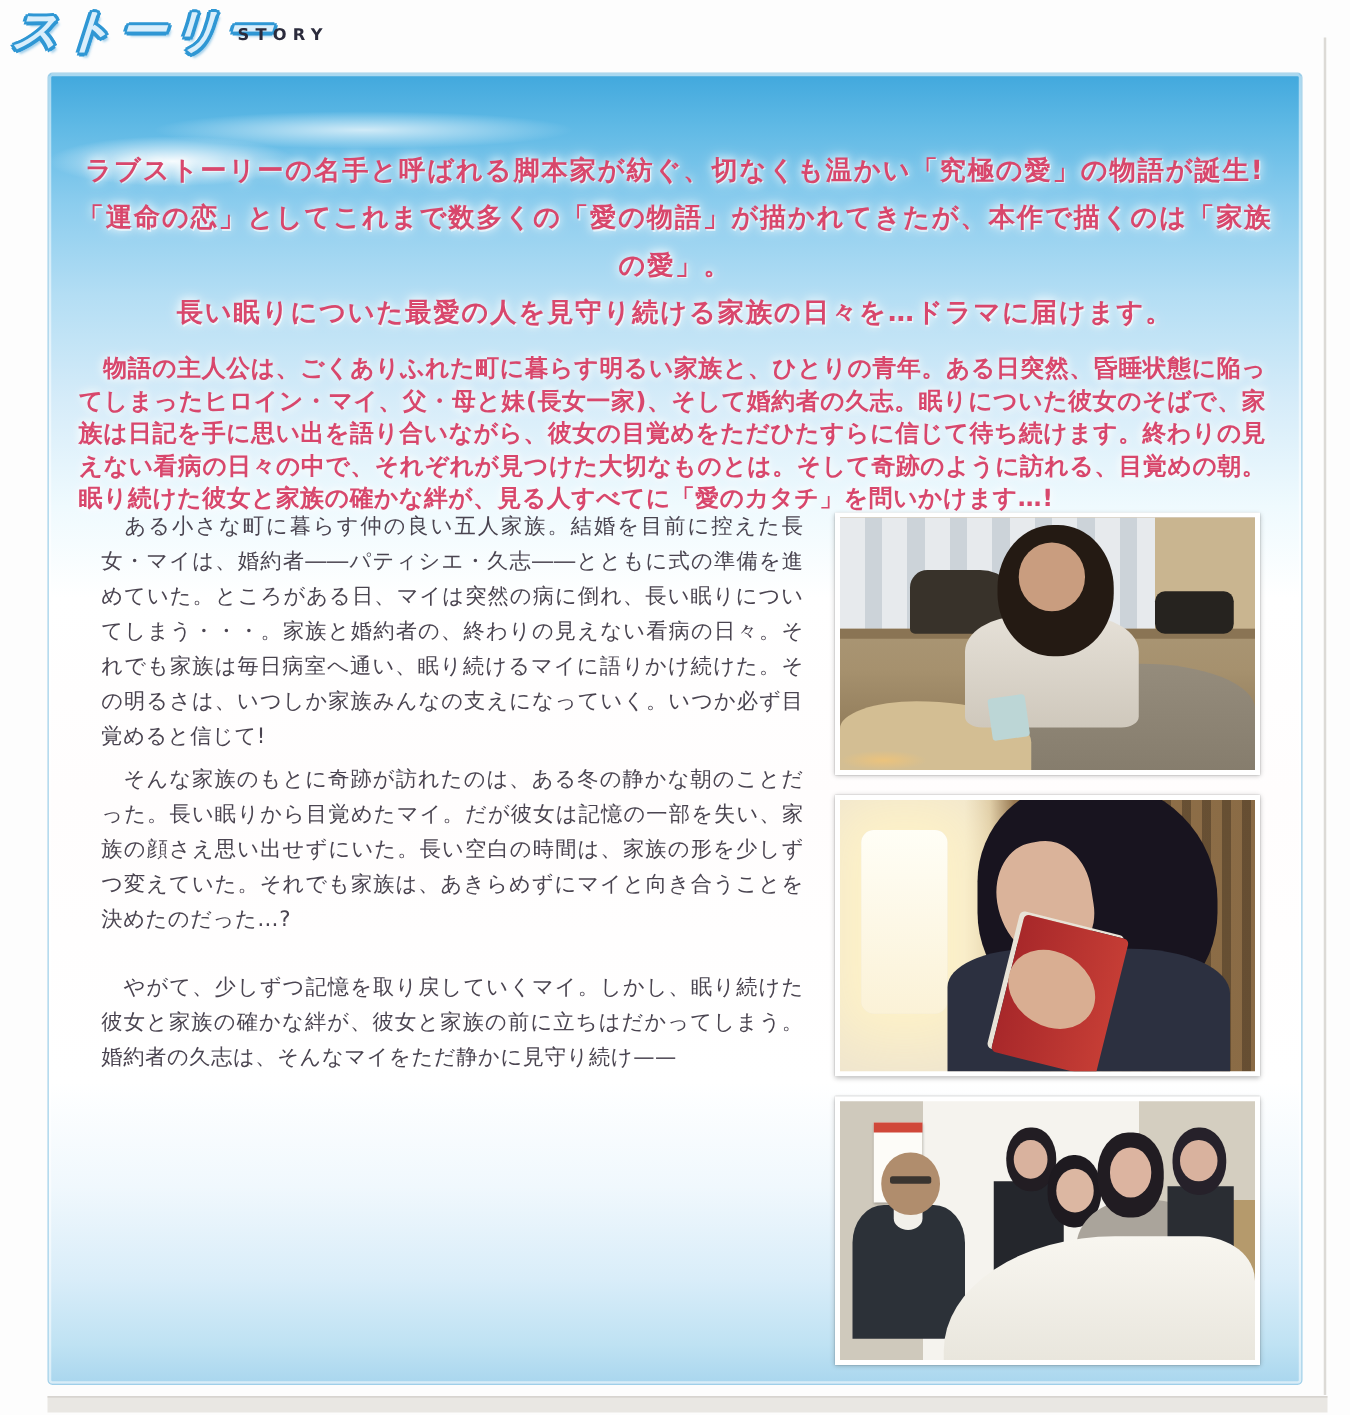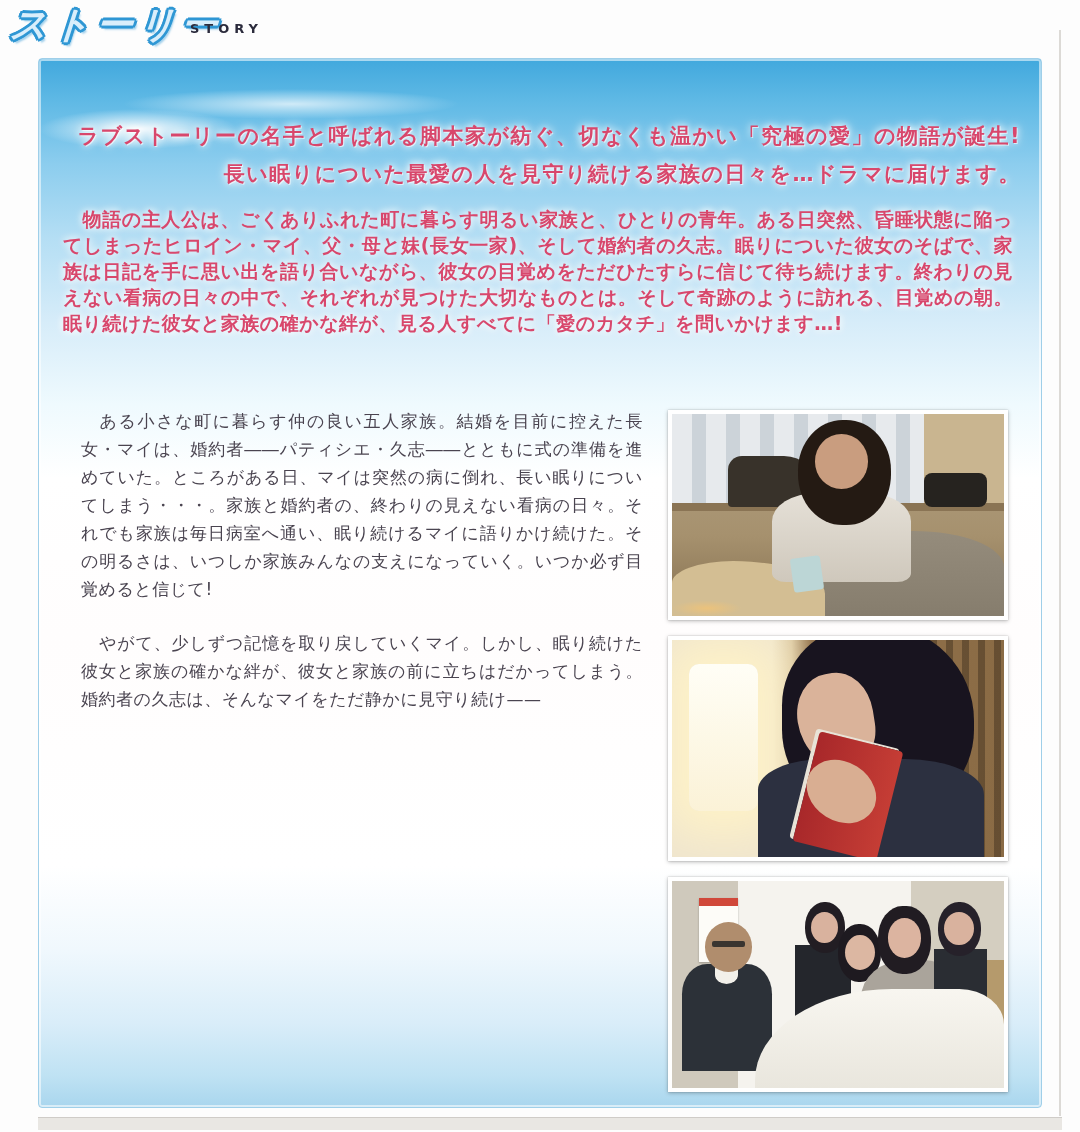--- a/index.html
+++ b/index.html
@@ -40,21 +40,21 @@
       linear-gradient(180deg,
         #41a8dd 0%, #5fb9e5 4%, #8ccdee 10%, #b4def4 17%,
         #d6ecf9 25%, #effafe 33%, #ffffff 40%, #fffdfd 55%,
         #ffffff 77%, #f0f8fd 85%, #d9edf9 92%, #bfe2f3 97%, #a9d6ee 100%);
     background-size: 620px 90px, 420px 60px, 640px 80px, 520px 90px, 480px 140px, 760px 90px, 100% 100%;
     background-repeat:no-repeat;
   }
 
   
   .intro-head {
-    padding:58px 20px 0 20px; text-align:right;
+    padding:58px 20px 0 20px; text-align:center;
     color:#d8476c; font-weight:bold; font-size:21px; line-height:38px;
     letter-spacing:1.5px;
     text-shadow:0 0 7px #ffffff, 0 0 12px rgba(255,255,255,.85), 1px 1px 0 rgba(255,255,255,.6);
   }
   .intro-lead {
     margin:13px 28px 0 24px;
     color:#d8476c; font-weight:bold; font-size:19px; line-height:26px;
     letter-spacing:0.5px; text-align:justify;
     text-shadow:0 0 7px #ffffff, 0 0 10px rgba(255,255,255,.8);
   }
@@ -142,27 +142,29 @@
 <body>
 
 <div class="page">
 
   <div class="logo">ストーリー</div>
   <div class="logo-sub">STORY</div>
 
   <div class="skybox">
     <div class="intro-head">
       <div>ラブストーリーの名手と呼ばれる脚本家が紡ぐ、切なくも温かい「究極の愛」の物語が誕生!</div>
+      <div>「運命の恋」としてこれまで数多くの「愛の物語」が描かれてきたが、本作で描くのは「家族の愛」。</div>
       <div>長い眠りについた最愛の人を見守り続ける家族の日々を…ドラマに届けます。</div>
     </div>
     <div class="intro-lead">　物語の主人公は、ごくありふれた町に暮らす明るい家族と、ひとりの青年。ある日突然、昏睡状態に陥ってしまったヒロイン・マイ、父・母と妹(長女一家)、そして婚約者の久志。眠りについた彼女のそばで、家族は日記を手に思い出を語り合いながら、彼女の目覚めをただひたすらに信じて待ち続けます。終わりの見えない看病の日々の中で、それぞれが見つけた大切なものとは。そして奇跡のように訪れる、目覚めの朝。眠り続けた彼女と家族の確かな絆が、見る人すべてに「愛のカタチ」を問いかけます…!</div>
 
     <div class="content">
       <div class="col-text">
         <div class="para">　ある小さな町に暮らす仲の良い五人家族。結婚を目前に控えた長女・マイは、婚約者――パティシエ・久志――とともに式の準備を進めていた。ところがある日、マイは突然の病に倒れ、長い眠りについてしまう・・・。家族と婚約者の、終わりの見えない看病の日々。それでも家族は毎日病室へ通い、眠り続けるマイに語りかけ続けた。その明るさは、いつしか家族みんなの支えになっていく。いつか必ず目覚めると信じて!</div>
+        <div class="para">　そんな家族のもとに奇跡が訪れたのは、ある冬の静かな朝のことだった。長い眠りから目覚めたマイ。だが彼女は記憶の一部を失い、家族の顔さえ思い出せずにいた。長い空白の時間は、家族の形を少しずつ変えていた。それでも家族は、あきらめずにマイと向き合うことを決めたのだった…?</div>
         <div class="para gap-before">　やがて、少しずつ記憶を取り戻していくマイ。しかし、眠り続けた彼女と家族の確かな絆が、彼女と家族の前に立ちはだかってしまう。婚約者の久志は、そんなマイをただ静かに見守り続け——</div>
       </div>
 
       <div class="col-photos">
 
         <div class="frame">
           <div class="scene scene1">
             <div class="s1-window"></div>
             <div class="s1-wallr"></div>
             <div class="s1-sill"></div>

